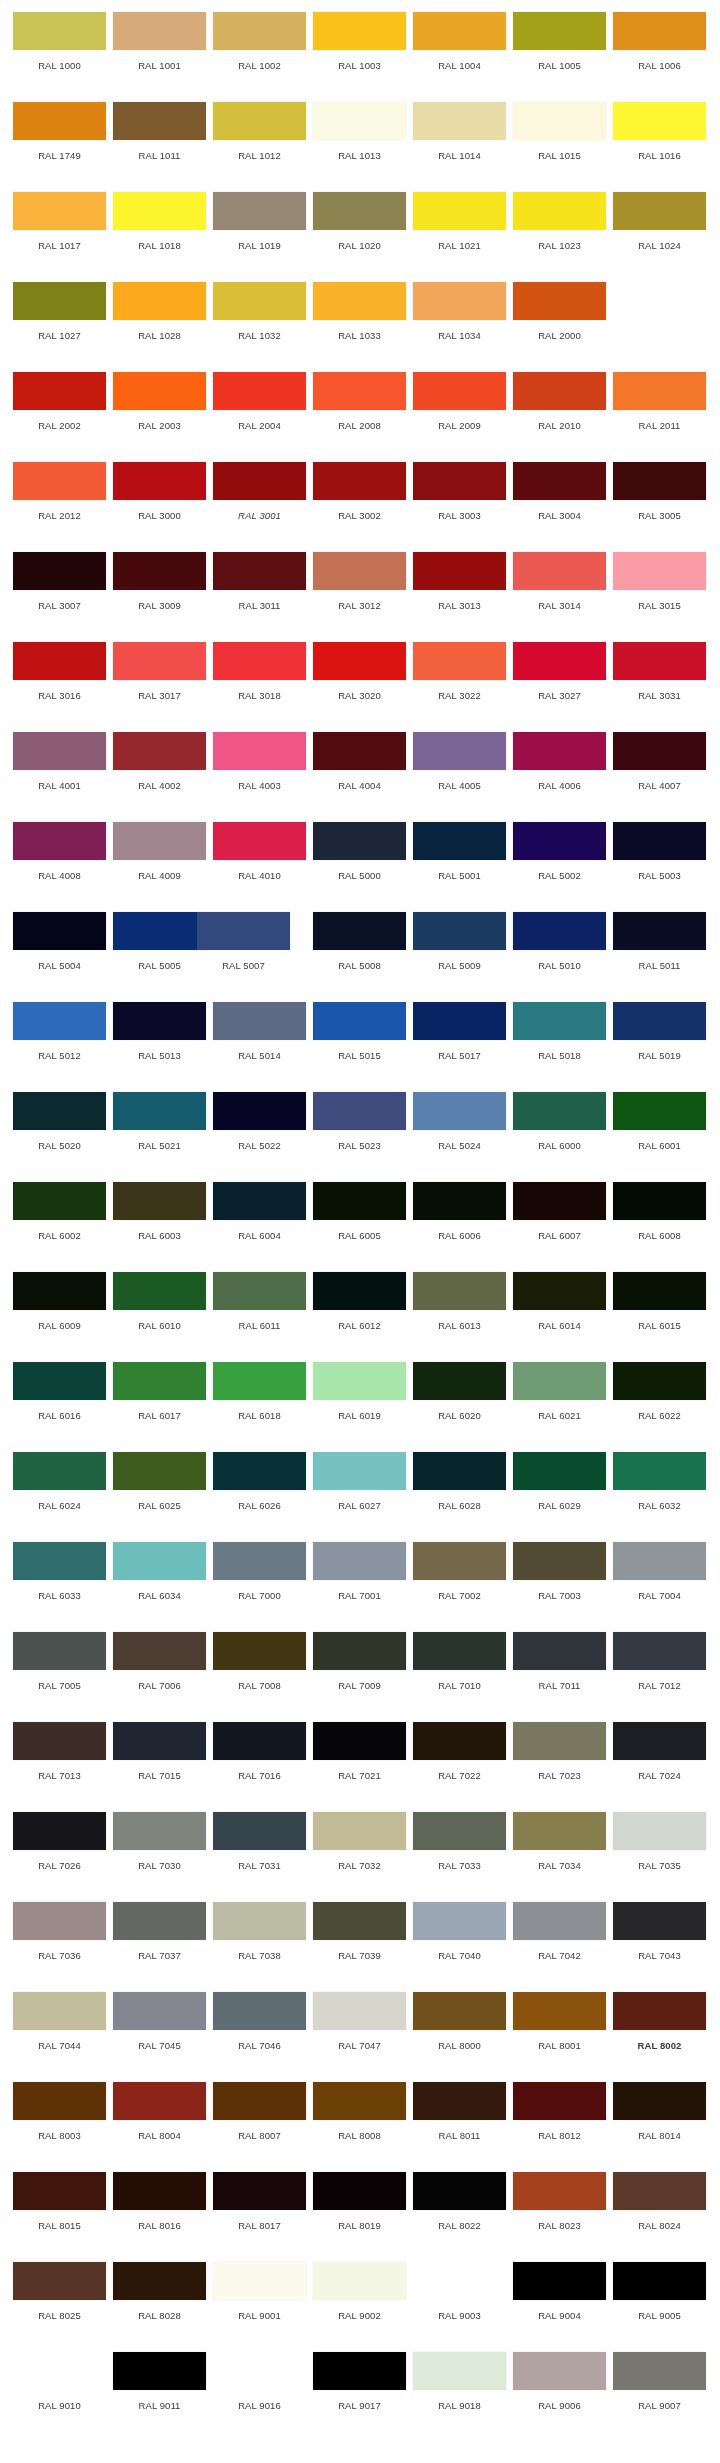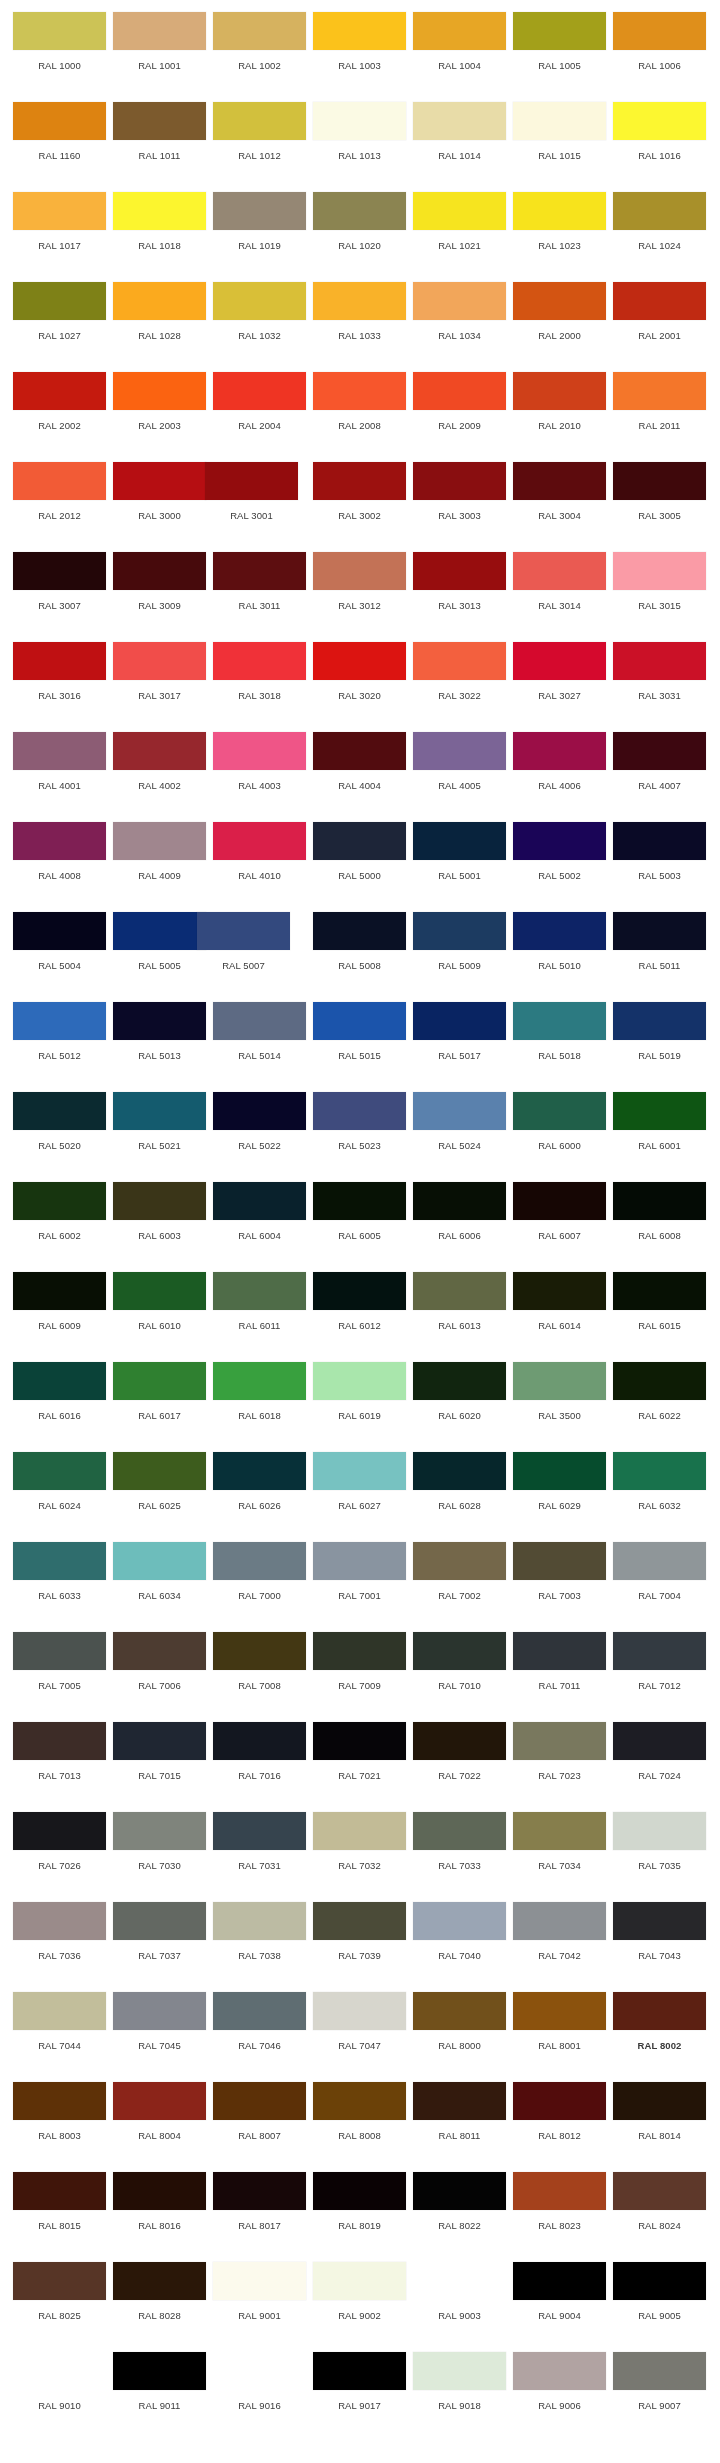--- a/index.html
+++ b/index.html
@@ -90,21 +90,21 @@
         <div class="label">RAL 1005</div>
       </div>
       <div class="cell" style="left: 613px;">
         <div class="swatch has-color" style="background: rgb(223, 143, 27);"></div>
         <div class="label">RAL 1006</div>
       </div>
     </div>
     <div class="row">
       <div class="cell" style="left: 13px;">
         <div class="swatch has-color" style="background: rgb(221, 131, 17);"></div>
-        <div class="label">RAL 1160</div>
+        <div class="label">RAL 1749</div>
       </div>
       <div class="cell" style="left: 113px;">
         <div class="swatch has-color" style="background: rgb(124, 90, 45);"></div>
         <div class="label">RAL 1011</div>
       </div>
       <div class="cell" style="left: 213px;">
         <div class="swatch has-color" style="background: rgb(210, 192, 61);"></div>
         <div class="label">RAL 1012</div>
       </div>
       <div class="cell" style="left: 313px;">
@@ -172,24 +172,20 @@
         <div class="label">RAL 1033</div>
       </div>
       <div class="cell" style="left: 413px;">
         <div class="swatch has-color" style="background: rgb(242, 166, 90);"></div>
         <div class="label">RAL 1034</div>
       </div>
       <div class="cell" style="left: 513px;">
         <div class="swatch has-color" style="background: rgb(211, 84, 18);"></div>
         <div class="label">RAL 2000</div>
       </div>
-      <div class="cell" style="left: 613px;">
-        <div class="swatch has-color" style="background: rgb(192, 42, 18);"></div>
-        <div class="label">RAL 2001</div>
-      </div>
     </div>
     <div class="row">
       <div class="cell" style="left: 13px;">
         <div class="swatch has-color" style="background: rgb(197, 26, 14);"></div>
         <div class="label">RAL 2002</div>
       </div>
       <div class="cell" style="left: 113px;">
         <div class="swatch has-color" style="background: rgb(251, 99, 17);"></div>
         <div class="label">RAL 2003</div>
       </div>
@@ -216,21 +212,21 @@
     </div>
     <div class="row">
       <div class="cell" style="left: 13px;">
         <div class="swatch has-color" style="background: rgb(242, 91, 54);"></div>
         <div class="label">RAL 2012</div>
       </div>
       <div class="cell" style="left: 113px;">
         <div class="swatch has-color" style="background: rgb(182, 14, 18);"></div>
         <div class="label">RAL 3000</div>
       </div>
-      <div class="cell" style="left: 205px;">
+      <div class="cell" style="left: 213px; font-style: italic;">
         <div class="swatch has-color" style="background: rgb(147, 12, 13);"></div>
         <div class="label">RAL 3001</div>
       </div>
       <div class="cell" style="left: 313px;">
         <div class="swatch has-color" style="background: rgb(156, 17, 15);"></div>
         <div class="label">RAL 3002</div>
       </div>
       <div class="cell" style="left: 413px;">
         <div class="swatch has-color" style="background: rgb(137, 14, 16);"></div>
         <div class="label">RAL 3003</div>
@@ -530,21 +526,21 @@
       <div class="cell" style="left: 313px;">
         <div class="swatch has-color" style="background: rgb(169, 230, 172);"></div>
         <div class="label">RAL 6019</div>
       </div>
       <div class="cell" style="left: 413px;">
         <div class="swatch has-color" style="background: rgb(17, 37, 15);"></div>
         <div class="label">RAL 6020</div>
       </div>
       <div class="cell" style="left: 513px;">
         <div class="swatch has-color" style="background: rgb(110, 155, 115);"></div>
-        <div class="label">RAL 3500</div>
+        <div class="label">RAL 6021</div>
       </div>
       <div class="cell" style="left: 613px;">
         <div class="swatch has-color" style="background: rgb(13, 28, 5);"></div>
         <div class="label">RAL 6022</div>
       </div>
     </div>
     <div class="row">
       <div class="cell" style="left: 13px;">
         <div class="swatch has-color" style="background: rgb(32, 99, 66);"></div>
         <div class="label">RAL 6024</div>

